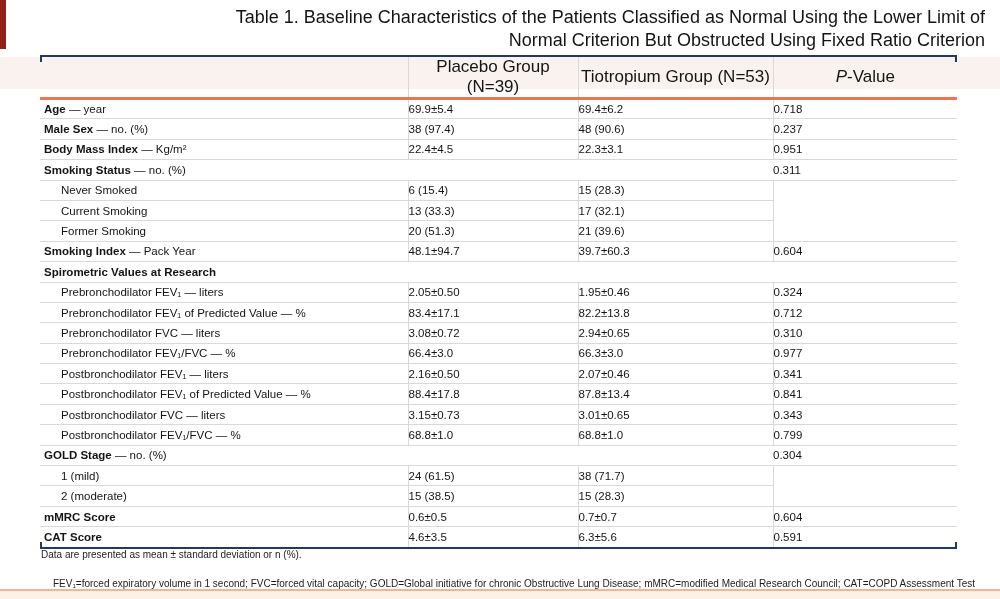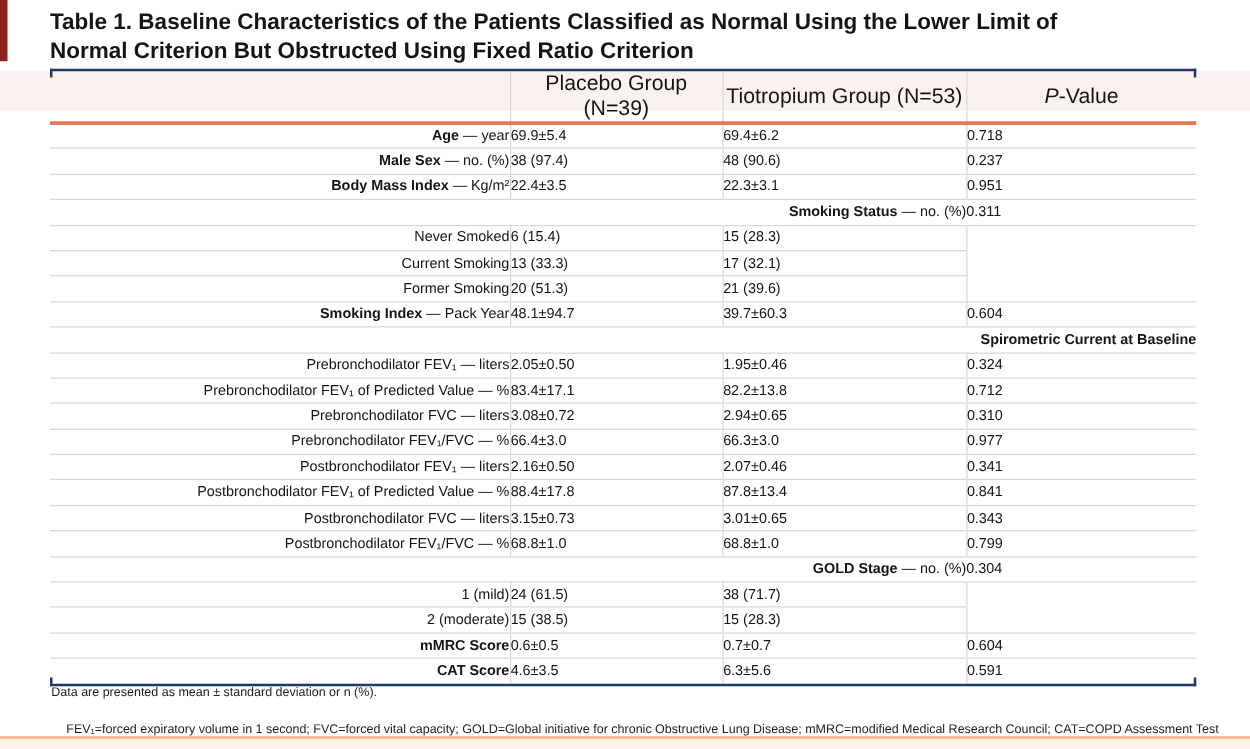--- a/index.html
+++ b/index.html
@@ -2,41 +2,41 @@
 <html style="--navy: #1f3864; --orange: #ed7550; --red: #8e211c; --band: #f9f2ee; --grid: #d9d9d9; --bottomband: #fdf0e6; --bottomline: #f3b58e;"><head>
 <meta charset="utf-8">
 <style>
   * { margin:0; padding:0; box-sizing:border-box; }
   html,body { background:#ffffff; }
   body {
     width:1000px; height:599px; position:relative; overflow:hidden;
     font-family:"Liberation Sans","DejaVu Sans",sans-serif; color:#141414;
   }
   .accent-bar { position:absolute; left:0; top:0; width:6px; height:49px; background:var(--red,#8e211c); }
-  .title { position:absolute; left:40px; top:6px; width:945px; font-weight:bold; font-size:18px; line-height:23px; color:#141414; }
+  .title { position:absolute; left:40px; top:6px; width:945px; font-weight:normal; font-size:18px; line-height:23px; color:#141414;text-align:right; }
   .title div { white-space:nowrap; }
   .header-band { position:absolute; left:0; top:57px; width:1000px; height:32px; background:var(--band,#f9f2ee); z-index:0; }
   .tablewrap { position:absolute; left:40px; top:55px; width:917px; z-index:1; }
   .rule { height:2px; background:var(--navy,#1f3864); position:relative; }
   .rule .cap { position:absolute; width:2px; height:7px; background:var(--navy,#1f3864); }
   .rule.top .cap { top:0; }
   .rule.bottom .cap { bottom:0; }
   .cap.left { left:0; } .cap.right { right:0; }
   table { width:917px; border-collapse:collapse; table-layout:fixed; }
   thead th {
     height:31px; font-weight:normal; font-size:17px; text-align:center; vertical-align:middle; color:#141414;
   }
   thead th + th { border-left:1px solid var(--grid,#d9d9d9); }
   thead tr { border-bottom:3px solid var(--orange,#ed7550); }
   tbody td {
     height:20.4px; font-size:11.5px; vertical-align:middle; padding:0;
     border-bottom:1px solid var(--grid,#d9d9d9);
   }
   tbody tr:last-child td { border-bottom:none;margin-top:23px; }
-  td.label { text-align:right; padding-left:4px; white-space:nowrap; }
+  td.label { text-align:left; padding-left:4px; white-space:nowrap; }
   td.indent { padding-left:21px; }
   td.val, td.pval { }
   td.vline { border-left:1px solid var(--grid,#d9d9d9); }
   .b { font-weight:bold; }
   .i { font-style:italic; }
   .footnote { position:absolute; left:41px; font-size:10px; color:#1c1c1c; white-space:nowrap;text-align:center; }
   .fn1 { top:549px; }
   .fn2 { top:578px;padding-left:12px; }
   .bottom-band {
     position:absolute; left:0; top:589px; width:1000px; height:10px;
@@ -83,21 +83,21 @@
           <td class="pval vline">0.718</td>
         </tr>
         <tr>
           <td class="label"><span class="b">Male Sex</span> — no. (%)</td>
           <td class="val vline">38 (97.4)</td>
           <td class="val vline">48 (90.6)</td>
           <td class="pval vline">0.237</td>
         </tr>
         <tr>
           <td class="label"><span class="b">Body Mass Index</span> — Kg/m²</td>
-          <td class="val vline">22.4±3.5</td>
+          <td class="val vline">22.4±4.5</td>
           <td class="val vline">22.3±3.1</td>
           <td class="pval vline">0.951</td>
         </tr>
         <tr>
           <td class="label" colspan="3"><span class="b">Smoking Status</span> — no. (%)</td>
           <td class="pval">0.311</td>
         </tr>
         <tr>
           <td class="label indent">Never Smoked</td>
           <td class="val vline">6 (15.4)</td>
@@ -114,21 +114,21 @@
           <td class="val vline">20 (51.3)</td>
           <td class="val vline">21 (39.6)</td>
         </tr>
         <tr>
           <td class="label"><span class="b">Smoking Index</span> — Pack Year</td>
           <td class="val vline">48.1±94.7</td>
           <td class="val vline">39.7±60.3</td>
           <td class="pval vline">0.604</td>
         </tr>
         <tr>
-          <td class="label" colspan="4"><span class="b">Spirometric Current at Baseline</span></td>
+          <td class="label" colspan="4"><span class="b">Spirometric Values at Research</span></td>
         </tr>
         <tr>
           <td class="label indent">Prebronchodilator FEV₁ — liters</td>
           <td class="val vline">2.05±0.50</td>
           <td class="val vline">1.95±0.46</td>
           <td class="pval vline">0.324</td>
         </tr>
         <tr>
           <td class="label indent">Prebronchodilator FEV₁ of Predicted Value — %</td>
           <td class="val vline">83.4±17.1</td>

